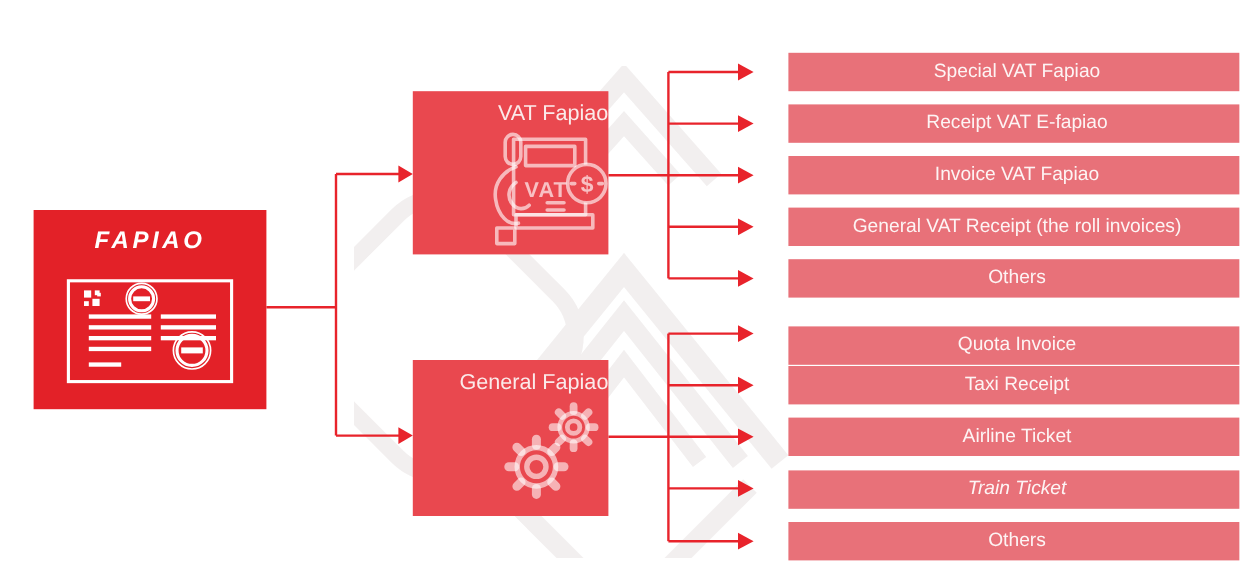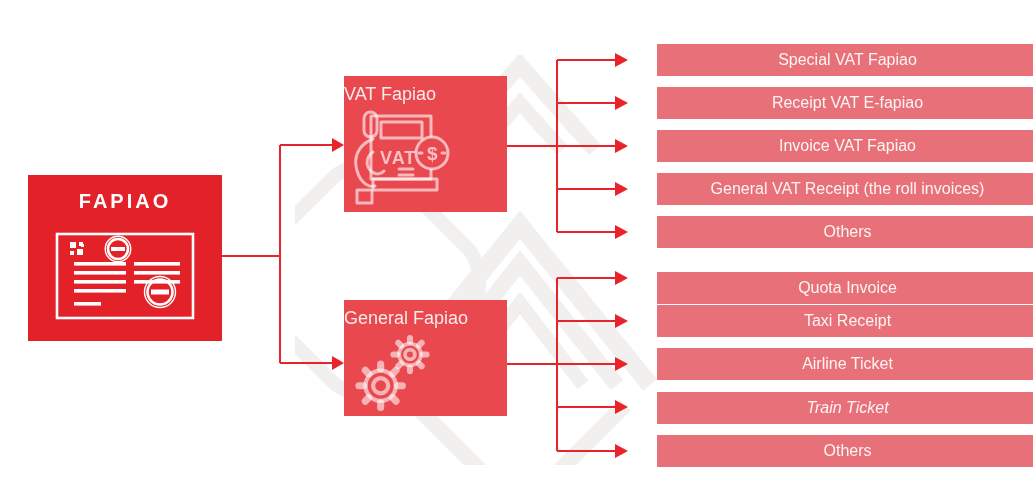--- a/index.html
+++ b/index.html
@@ -8,28 +8,28 @@
     font-family:"Liberation Sans", sans-serif;overflow:hidden;
   }
   svg{display:block;}
   .abs{position:absolute;}
   
   .root-box{
     left:28px;top:175px;width:194px;height:166px;background:#E32128;
     display:flex;flex-direction:column;align-items:center;z-index:3;
   }
   .root-title{
-    margin-top:15px;color:#ffffff;font-size:20px;font-weight:bold;letter-spacing:3px;
+    margin-top:15px;color:#ffffff;font-size:20px;font-weight:bold;letter-spacing:3px;font-style:italic;
   }
   .branch-box{
     left:344px;width:163px;background:#E9484F;display:flex;flex-direction:column;
-    align-items:flex-start;z-index:3;
+    align-items:flex-end;z-index:3;
   }
   .branch-vat{top:76px;height:136px;}
-  .branch-general{top:300px;height:116px;}
+  .branch-general{top:300px;height:130px;}
   .branch-title{margin-top:8px;color:#FBEAEA;font-size:18px;}
   
   .bar{
     left:628px;width:381px;height:32px;background:#E87179;z-index:3;
     display:flex;align-items:center;justify-content:center;
     color:#FDF4F4;font-size:16px;margin-left:29px;
   }
   
   .watermark{left:295px;top:55px;z-index:0;}
   .connectors{left:0;top:0;z-index:1;}

